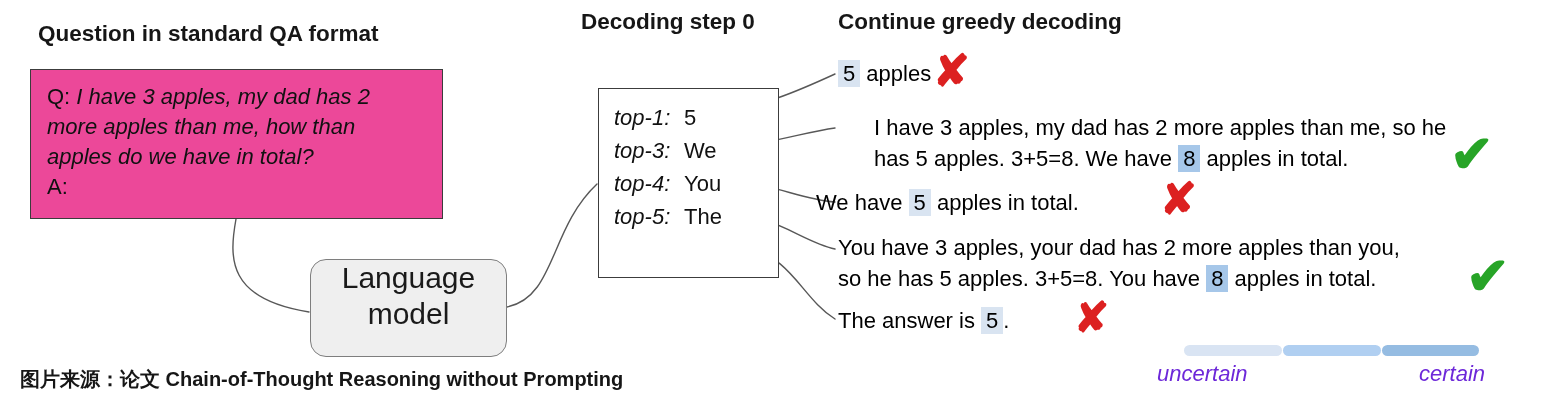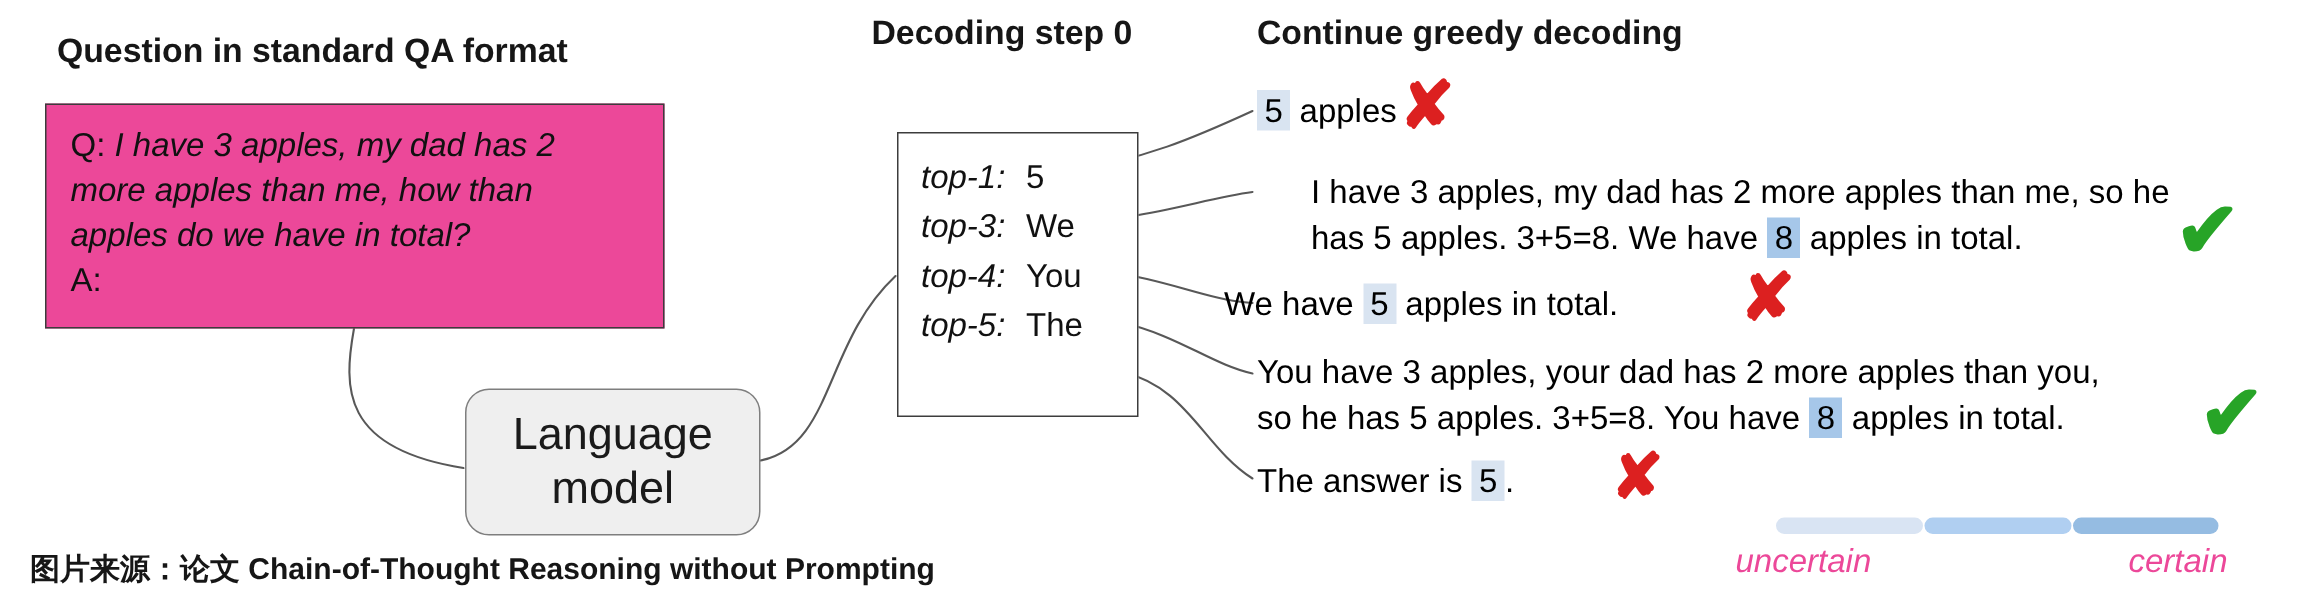--- a/index.html
+++ b/index.html
@@ -15,47 +15,47 @@
     left:30px;top:69px;width:413px;height:150px;border:1.6px solid #3c3c3c;
     box-sizing:border-box;background:#ec4899;padding:12px 10px 0 16px;
     font-size:22px;line-height:30px;
   }
   .qi{font-style:italic;}
 
   
   #lm-box{
     left:310px;top:259px;width:197px;height:98px;box-sizing:border-box;
     background:#efefef;border:1.5px solid #7e7e7e;border-radius:16px;
-    display:flex;flex-direction:column;align-items:center;justify-content:center;
+    display:flex;flex-direction:column;align-items:center;
     font-size:30px;line-height:36px;color:#1a1a1a;
   }
 
   
   #decode-box{
-    left:598px;top:88px;width:161px;height:190px;border:1.6px solid #3c3c3c;
+    left:598px;top:88px;width:181px;height:190px;border:1.6px solid #3c3c3c;
     box-sizing:border-box;background:#fff;padding:12px 0 0 15px;
   }
   .drow{height:33px;line-height:33px;font-size:22px;white-space:nowrap;}
   .drow .lbl{font-style:italic;display:inline-block;width:70px;}
 
   
   .cont{font-size:22px;line-height:31px;white-space:nowrap;color:#000000;}
   .hl-l{background:#d9e4f1;padding:1px 5px;}
   .hl-m{background:#a6c7e9;padding:1px 5px;}
 
   .mark{font-weight:bold;line-height:1;}
   .mark.wrong{color:#dc2020;}
   .mark.correct{color:#27a427;}
 
   
   .seg{top:345px;height:11px;border-radius:5.5px;}
   #seg-1{left:1184px;width:98px;background:#d9e4f3;}
   #seg-2{left:1283px;width:98px;background:#b0cff1;}
   #seg-3{left:1382px;width:97px;background:#95bce2;}
-  .legend-label{font-size:22px;font-style:italic;color:#ec4899;top:361px;}
+  .legend-label{font-size:22px;font-style:italic;color:#6d28d9;top:361px;}
 
   #caption{left:20px;top:366px;font-size:20px;font-weight:bold;color:#161616;white-space:nowrap;}
 
   #connector-svg{left:0;top:0;pointer-events:none;}
 </style>
 </head>
 <body>
 
 <div id="canvas">
 

